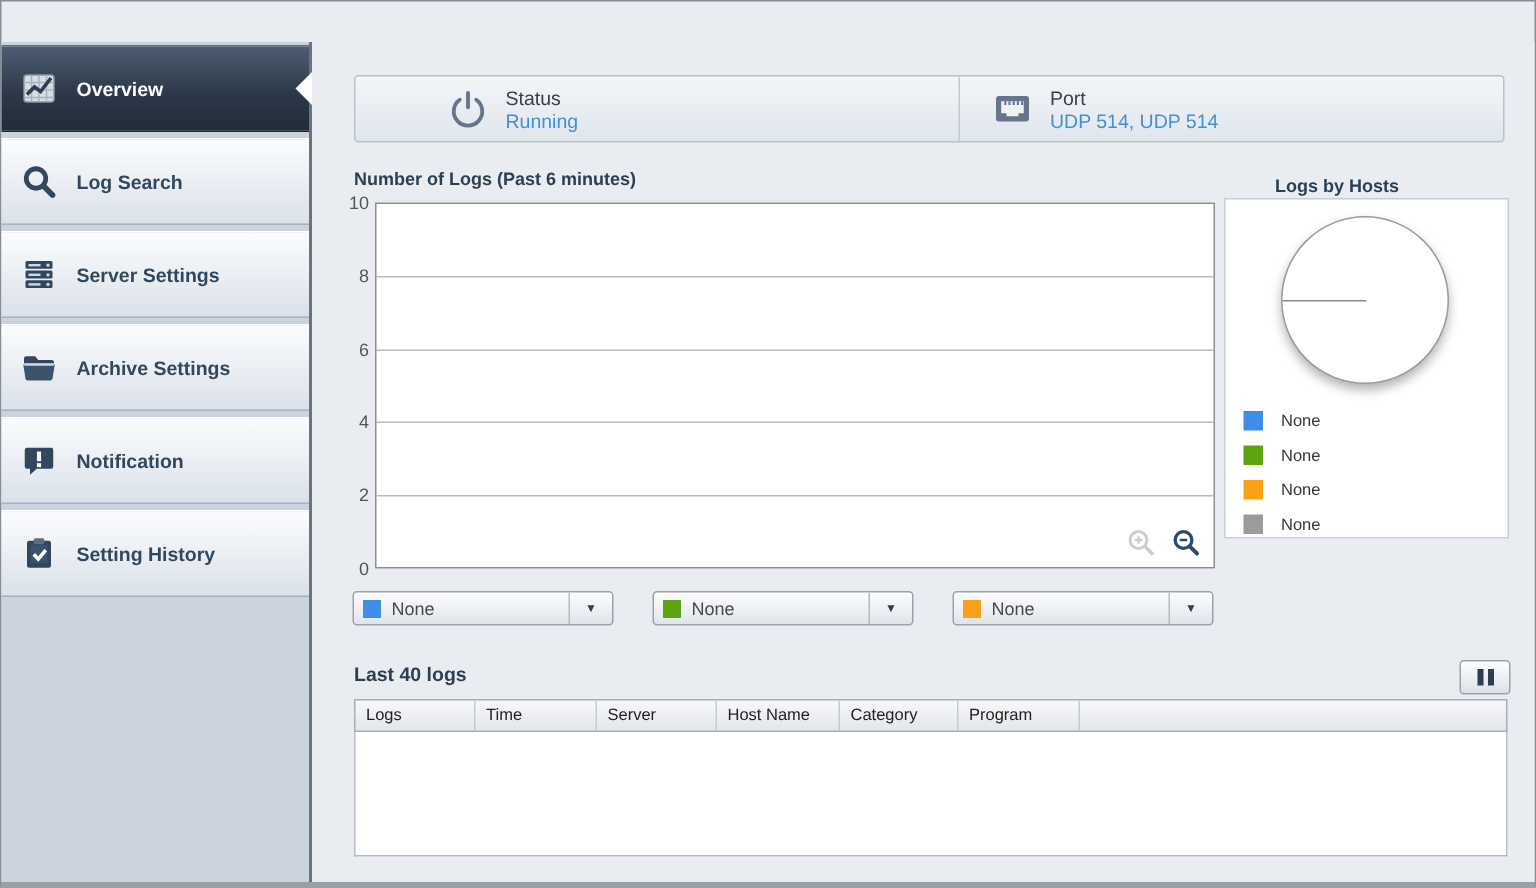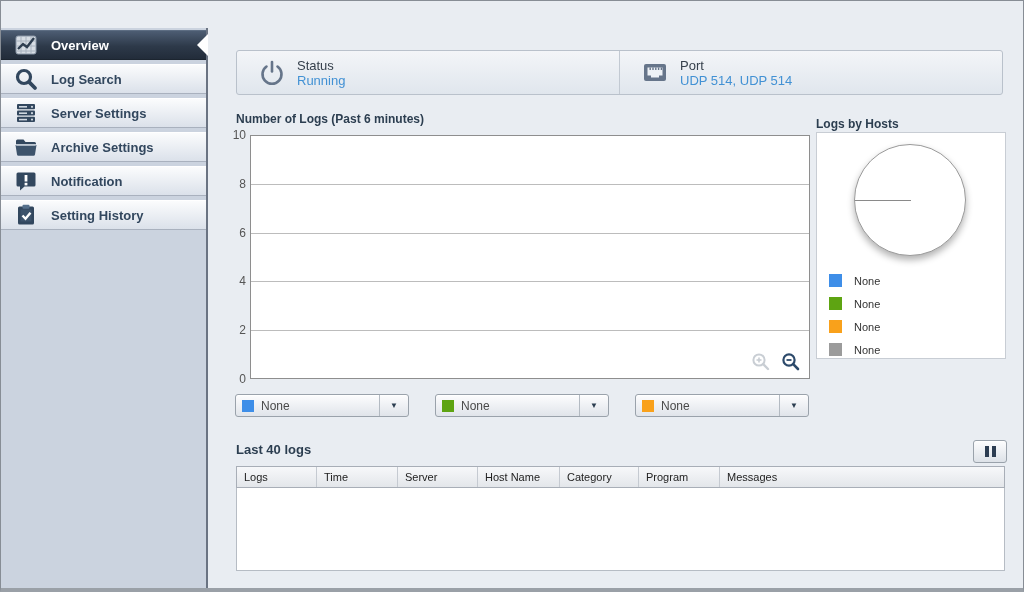--- a/index.html
+++ b/index.html
@@ -20,52 +20,52 @@
     font-weight:bold; display:flex; align-items:center; justify-content:center;
     line-height:1; cursor:pointer; border:1px solid rgba(0,0,0,.25);
     box-shadow:inset 0 1px 1px rgba(255,255,255,.5); }
   .win-btn.help { background:radial-gradient(circle at 35% 30%, #7cb3e8, #2f6fc0); }
   .win-btn.gray { background:radial-gradient(circle at 35% 30%, #b9bec5, #7c828b); }
   .win-btn.close { background:radial-gradient(circle at 35% 30%, #e06a5a, #b5311f); }
 
   
   .sidebar { position:absolute; left:0; top:27px; bottom:0; width:207px;
     background:#cbd3df; border-right:2px solid #6a7382; padding-top:2px; }
-  .side-item { position:relative; height:30px; margin-bottom:4px;
+  .side-item { position:relative; height:58px; margin-bottom:4px;
     background:linear-gradient(#fbfcfd,#dbe1ea);
     border-top:1px solid #ffffff; border-bottom:1px solid #a9b1be;
     display:flex; align-items:center; padding-left:12px; cursor:pointer;
     color:#32475e;text-align:center; }
   .side-item .icon { width:26px; height:26px; flex:0 0 auto; display:flex;
     align-items:center; justify-content:center; }
   .side-item .lbl { font-size:13px; font-weight:bold; margin-left:12px; }
   .side-item.active { background:linear-gradient(#4d5d73,#2d3949 55%,#222c3a);
     border-top:1px solid #5d6d82; border-bottom:1px solid #1c2530; color:#e9edf2; }
   .side-item.active .lbl { color:#ffffff; }
   .active-arrow { position:absolute; right:-2px; top:50%; transform:translateY(-50%);
     width:0; height:0; border-top:11px solid transparent; border-bottom:11px solid transparent;
     border-right:11px solid #ffffff; }
 
   
   .content { position:absolute; left:209px; top:27px; right:0; bottom:0;
     background:#e9edf2; }
 
   .status-panel { position:absolute; left:26px; top:22px; width:767px; height:45px;
     background:linear-gradient(#f3f5f8,#e0e6ed); border:1px solid #b9c1cb;
-    border-radius:3px; display:flex; }
+    border-radius:3px; display:flex;padding-left:40px; }
   .status-item { flex:1; display:flex; align-items:center; padding-left:20px; }
   .status-item + .status-item { border-left:1px solid #c2c9d2; }
   .status-item .s-icon { width:30px; height:30px; color:#66758a; flex:0 0 auto; }
   .status-text { margin-left:10px; }
   .status-label { font-size:13px; color:#36404c; line-height:15px; }
   .status-value { font-size:13px; color:#4291d4; line-height:15px; }
 
   .section-title { position:absolute; font-size:12px; font-weight:bold; color:#2c3e50; }
   .chart-title { left:26px; top:84px; }
-  .hosts-title { left:606px; top:89px; }
+  .hosts-title { left:640px; top:89px; }
   .logs-title  { left:26px; top:414px; font-size:13px; }
 
   
   .y-labels { position:absolute; left:6px; top:107px; width:32px; height:244px; }
   .y-labels span { position:absolute; right:2px; transform:translateY(-50%);
     font-size:12px; color:#555; }
   .chart-box { position:absolute; left:40px; top:107px; width:560px; height:244px;
     background:#ffffff; border:1px solid #8e8e8e; }
   .gridline { position:absolute; left:0; right:0; height:1px; background:#bcbcbc; }
   .zoom-controls { position:absolute; right:8px; bottom:6px; display:flex; gap:10px; }
@@ -298,18 +298,17 @@
       <span class="pause-bar"></span>
     </div>
 
     <div class="log-table-header">
       <div class="th c0">Logs</div>
       <div class="th c1">Time</div>
       <div class="th c2">Server</div>
       <div class="th c3">Host Name</div>
       <div class="th c4">Category</div>
       <div class="th c5">Program</div>
-      <div class="th c6">Messages</div>
     </div>
     <div class="log-table-body"></div>
 
   </div>
 </div>
 
 </body></html>

